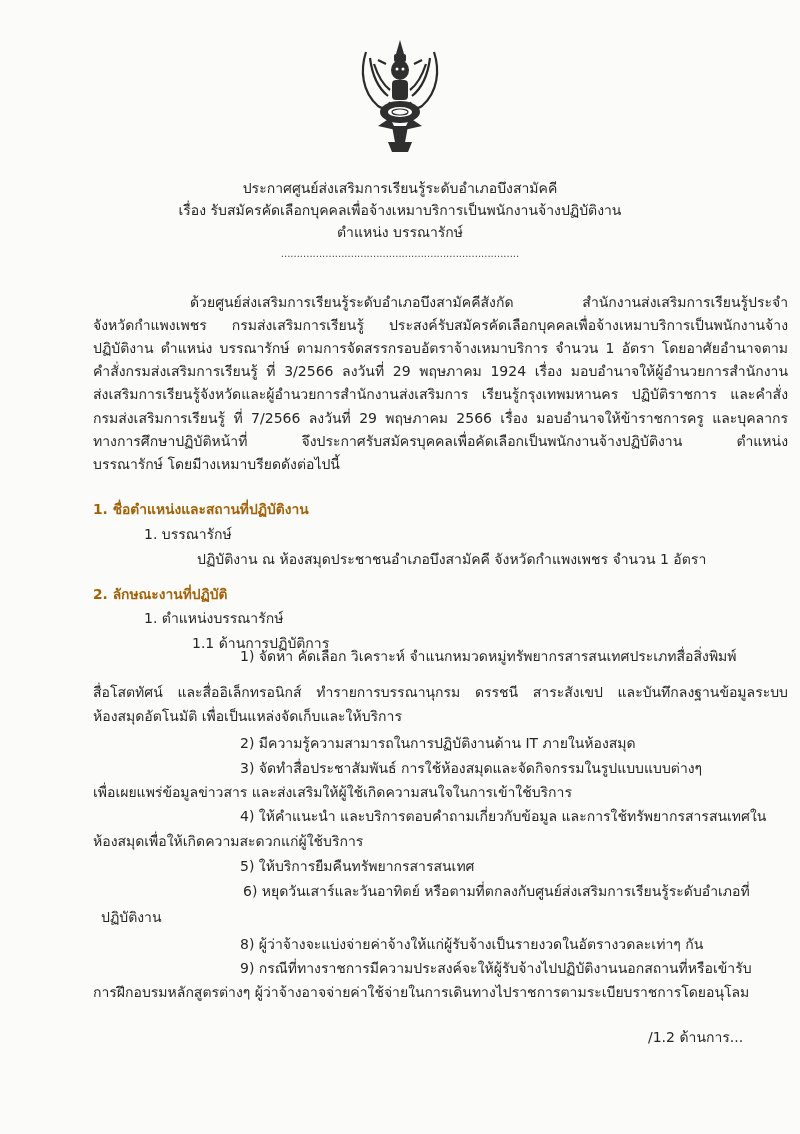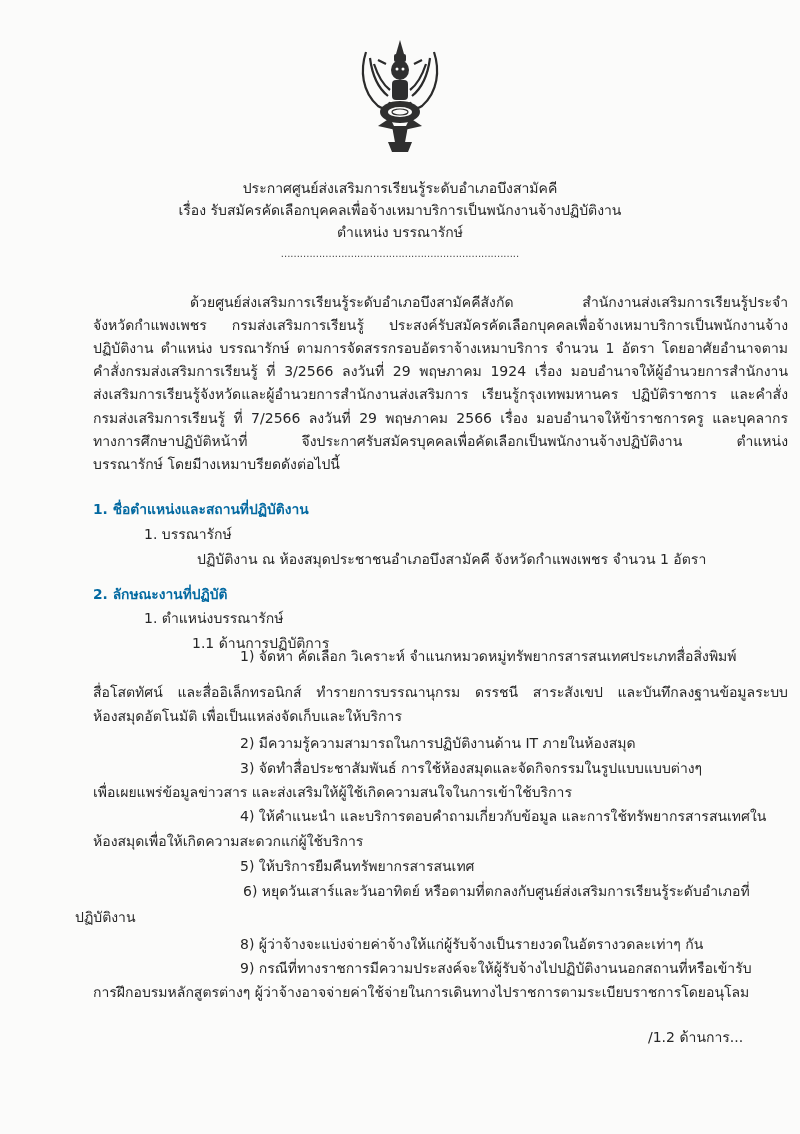--- a/index.html
+++ b/index.html
@@ -6,21 +6,21 @@
     body {
       width: 800px; height: 1134px; overflow: hidden; position: relative;
       background: #fbfbfa;
       font-family: "DejaVu Sans", "Liberation Sans", sans-serif;
       color: #2a2a2a;
     }
     .page { position: absolute; left: 0; top: 0; width: 800px; height: 1134px; }
     .emblem { position: absolute; left: 352px; top: 30px; width: 96px; height: 128px; }
     .line { position: absolute; white-space: nowrap; font-size: 14px; line-height: 20px; color: #262626; }
     .center { left: 0; width: 800px; text-align: center; }
-    .bold { font-weight: bold; color: #0369a1; font-size: 13.8px; }
+    .bold { font-weight: bold; color: #a16207; font-size: 13.8px; }
     .dots { letter-spacing: 0px; color: #444; font-size: 10px; }
     .justify-line { display: block; text-align: justify; text-align-last: justify; }
   </style>
 </head>
 <body>
 
 <div class="page">
 
   <svg class="emblem" viewBox="0 0 96 128">
     <g fill="none" stroke="#2b2b2b" stroke-width="2.2">
@@ -99,21 +99,21 @@
 
   <div class="line" style="top:758px; left:240px;">3) จัดทำสื่อประชาสัมพันธ์ การใช้ห้องสมุดและจัดกิจกรรมในรูปแบบแบบต่างๆ</div>
   <div class="line" style="top:782px; left:93px;">เพื่อเผยแพร่ข้อมูลข่าวสาร และส่งเสริมให้ผู้ใช้เกิดความสนใจในการเข้าใช้บริการ</div>
 
   <div class="line" style="top:806px; left:240px;">4) ให้คำแนะนำ และบริการตอบคำถามเกี่ยวกับข้อมูล และการใช้ทรัพยากรสารสนเทศใน</div>
   <div class="line" style="top:831px; left:93px;">ห้องสมุดเพื่อให้เกิดความสะดวกแก่ผู้ใช้บริการ</div>
 
   <div class="line" style="top:856px; left:240px;">5) ให้บริการยืมคืนทรัพยากรสารสนเทศ</div>
 
   <div class="line" style="top:881px; left:243px;">6) หยุดวันเสาร์และวันอาทิตย์ หรือตามที่ตกลงกับศูนย์ส่งเสริมการเรียนรู้ระดับอำเภอที่</div>
-  <div class="line" style="top:907px; left:75px;">ปฏิบัติงาน</div>
+  <div class="line" style="top:907px; left:101px;">ปฏิบัติงาน</div>
 
   <div class="line" style="top:934px; left:240px;">8) ผู้ว่าจ้างจะแบ่งจ่ายค่าจ้างให้แก่ผู้รับจ้างเป็นรายงวดในอัตรางวดละเท่าๆ กัน</div>
 
   <div class="line" style="top:958px; left:240px;">9) กรณีที่ทางราชการมีความประสงค์จะให้ผู้รับจ้างไปปฏิบัติงานนอกสถานที่หรือเข้ารับ</div>
   <div class="line" style="top:982px; left:93px;">การฝึกอบรมหลักสูตรต่างๆ ผู้ว่าจ้างอาจจ่ายค่าใช้จ่ายในการเดินทางไปราชการตามระเบียบราชการโดยอนุโลม</div>
 
   <div class="line" style="top:1027px; left:648px;">/1.2 ด้านการ...</div>
 </div>
 
 </body></html>

